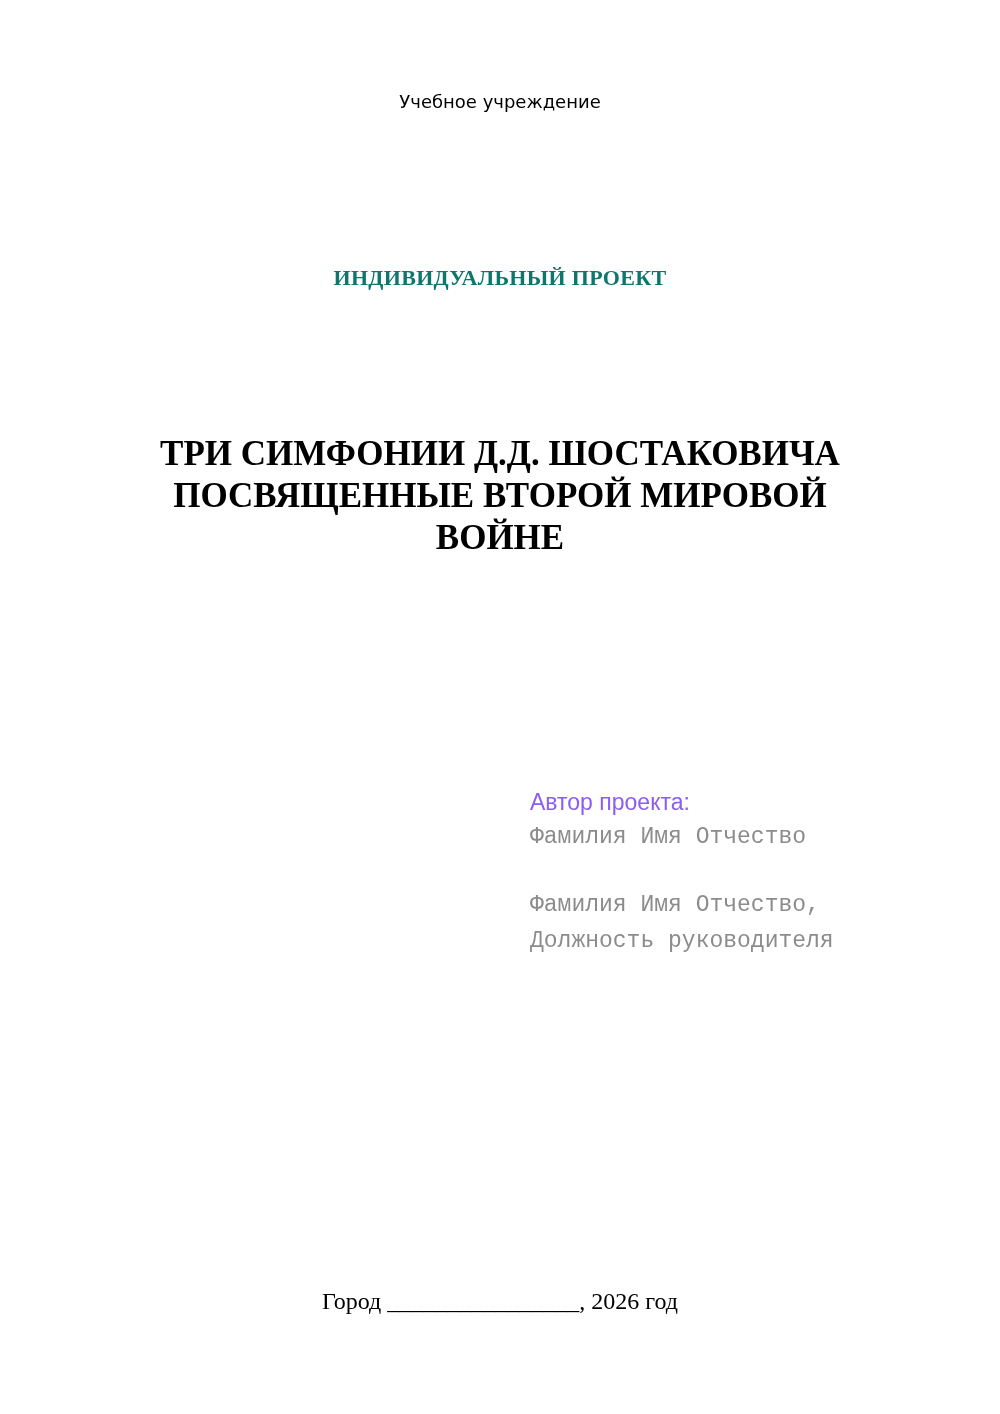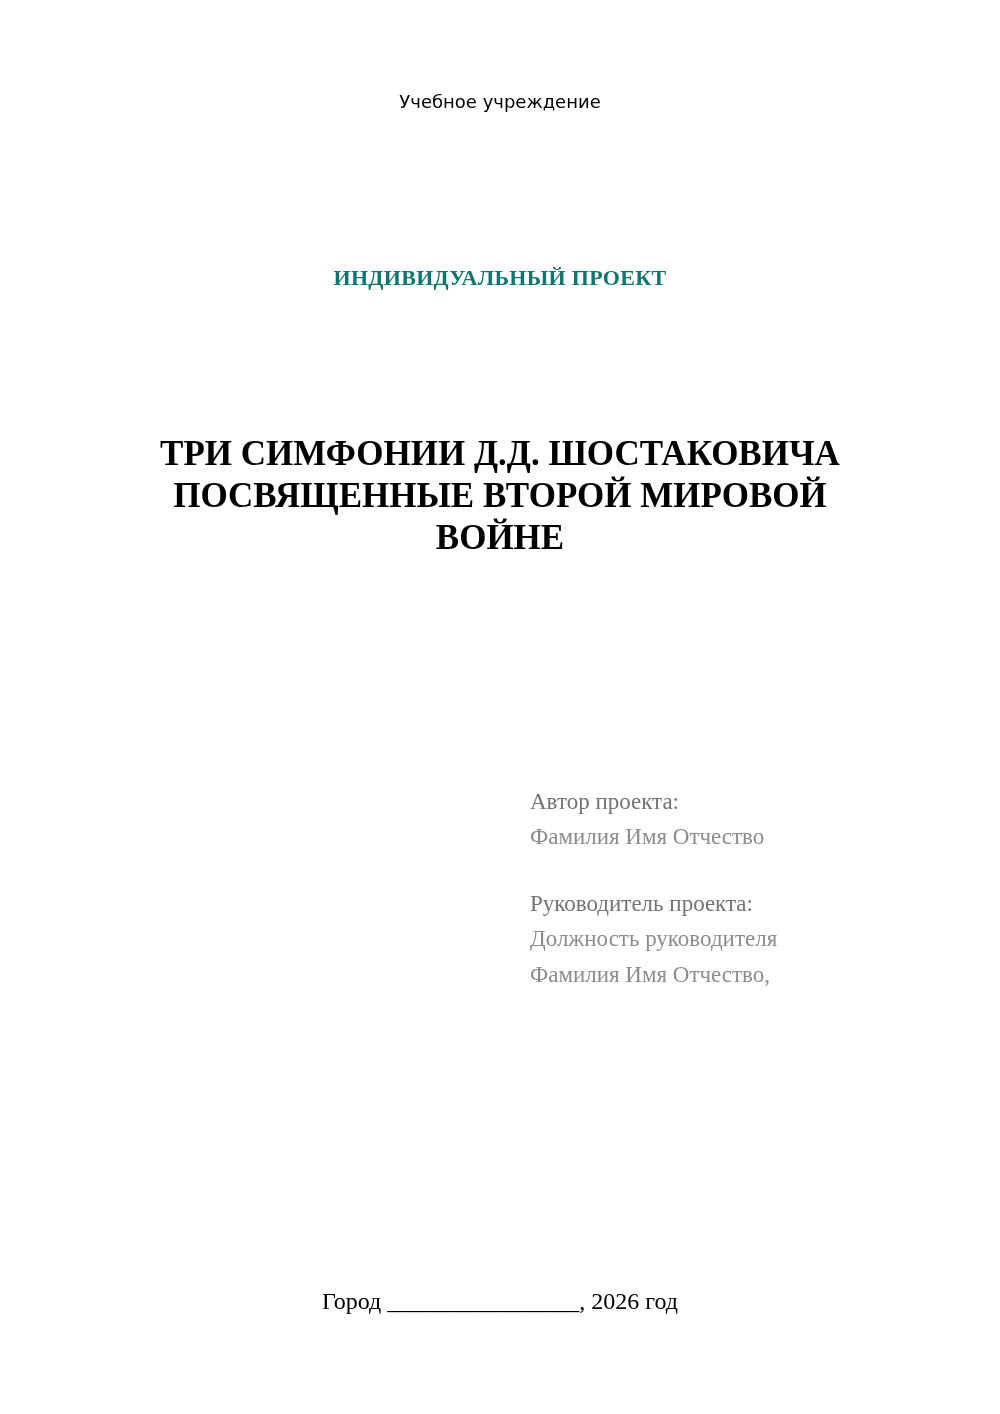--- a/index.html
+++ b/index.html
@@ -61,27 +61,27 @@
     position: absolute;
     top: 785px;
     left: 530px;
     width: 420px;
     text-align: left;
   }
   .credit-block {
     margin-bottom: 32px;
   }
   .credit-label {
-    font-family: Liberation Serif, serif;
+    font-family: Liberation Sans, sans-serif;
     font-size: 23px;
     line-height: 34px;
-    color: #737373;
+    color: #8b5cf6;
   }
   .credit-value {
-    font-family: Liberation Serif, serif;
+    font-family: Liberation Mono, monospace;
     font-size: 23px;
     line-height: 36px;
     color: #8c8c8c;
   }
   .footer {
     position: absolute;
     top: 1288px;
     left: 0;
     width: 1000px;
     text-align: center;
@@ -103,22 +103,21 @@
   <h1 class="doc-title">ТРИ СИМФОНИИ Д.Д. ШОСТАКОВИЧА ПОСВЯЩЕННЫЕ ВТОРОЙ МИРОВОЙ ВОЙНЕ</h1>
 
   <div class="credits">
 
     <div class="credit-block">
       <div class="credit-label">Автор проекта:</div>
       <div class="credit-value">Фамилия Имя Отчество</div>
     </div>
 
     <div class="credit-block">
-      <div class="credit-label">Руководитель проекта:</div>
+      <div class="credit-value">Фамилия Имя Отчество,</div>
       <div class="credit-value">Должность руководителя</div>
-      <div class="credit-value">Фамилия Имя Отчество,</div>
     </div>
 
   </div>
 
   <div class="footer">Город ________________, 2026 год</div>
 
 </div>
 
 </body></html>

